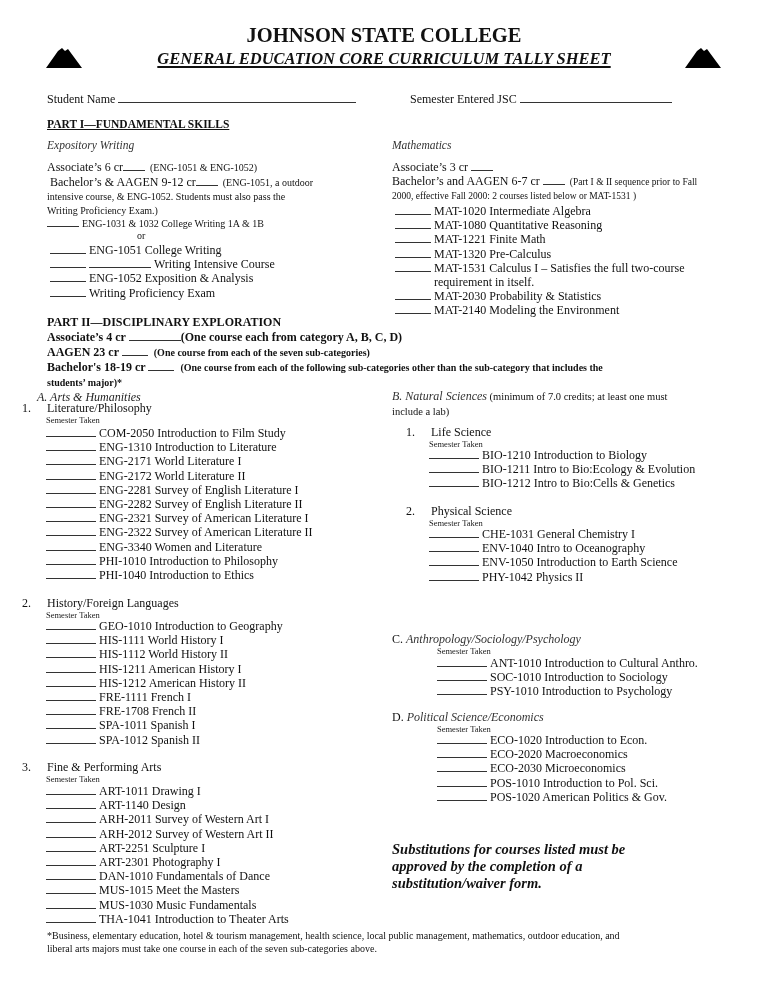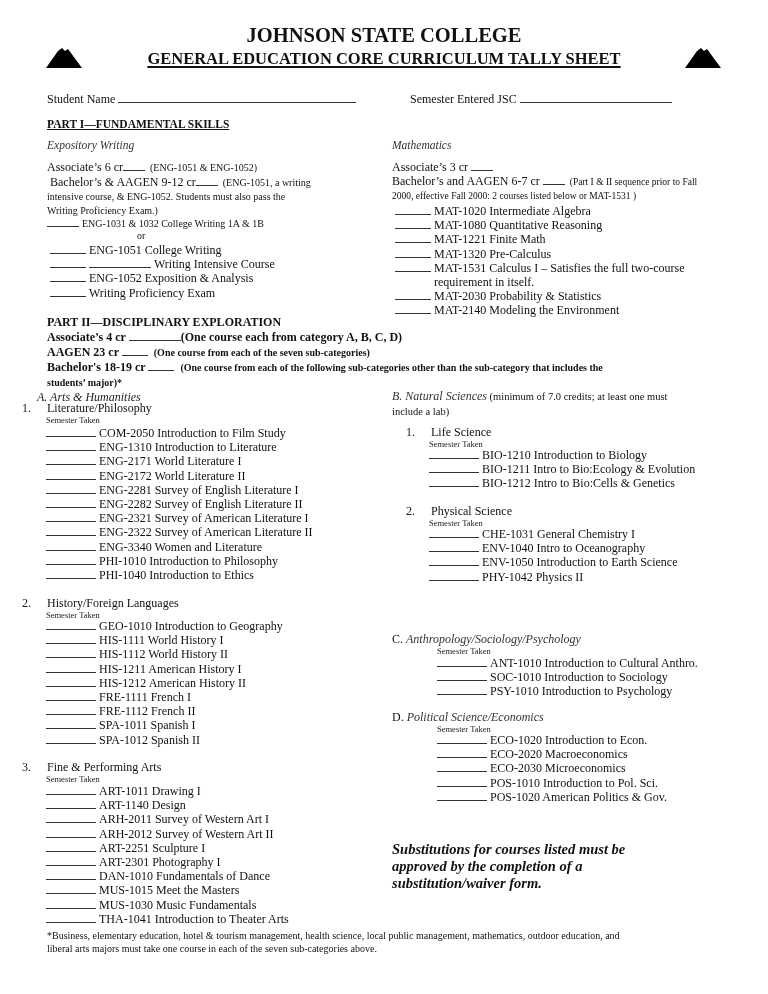--- a/index.html
+++ b/index.html
@@ -2,21 +2,21 @@
 <html><head>
 <meta charset="utf-8">
 <style>
   html, body { margin: 0; padding: 0; background: #ffffff; }
   body {
     width: 768px; height: 994px; position: relative; overflow: hidden;
     font-family: "Liberation Serif", "DejaVu Serif", serif; color: #111;
   }
   .abs { position: absolute; }
   .title { left: 0; width: 768px; top: 24px; text-align: center; font-weight: bold; font-size: 20.5px; letter-spacing: 0px; }
-  .subtitle { left: 0; width: 768px; top: 49px; text-align: center; font-weight: bold; font-size: 16.5px; text-decoration: underline; text-decoration-thickness: 2px; text-underline-offset: 2px; }
+  .subtitle { left: 0; width: 768px; top: 49px; text-align: center; font-weight: bold; font-size: 16.5px; text-decoration: underline; text-decoration-thickness: 2px; text-underline-offset: 2px; font-style: italic; }
   .logo { width: 36px; height: 24px; }
   .logo svg { width: 100%; height: 100%; display: block; }
   .field-row { font-size: 12px; }
   .field-line { display: inline-block; border-bottom: 1px solid #333; height: 11px; vertical-align: baseline; }
   .part-head { font-weight: bold; font-size: 11.5px; text-decoration: underline; }
   .ital { font-style: italic; font-size: 11.5px; color: #333; }
   .body12 { font-size: 12px; line-height: 14px; }
   .small { font-size: 10px; line-height: 14px; }
   .tiny { font-size: 8.5px; color: #222; }
   .list { font-size: 12px; line-height: 14.2px; }
@@ -55,21 +55,21 @@
 <div class="abs field-row" style="left:410px; top:91px;">
   <span>Semester Entered JSC</span>
   <span class="field-line" style="width:152px;"></span>
 </div>
 
 <div class="abs part-head" style="left:47px; top:118px;">PART I—FUNDAMENTAL SKILLS</div>
 
 <div class="abs ital" style="left:47px; top:139px;">Expository Writing</div>
 <div class="abs body12" style="left:47px; top:160px; width:340px;">
   <div><span>Associate’s 6 cr</span><span class="blank" style="width:22px;margin-right:2px"></span> <span class="small">(ENG-1051 &amp; ENG-1052)</span></div>
-  <div style="padding-left:3px"><span>Bachelor’s &amp; AAGEN 9-12 cr</span><span class="blank" style="width:22px;margin-right:2px"></span> <span class="small">(ENG-1051, a writing</span></div>
+  <div style="padding-left:3px"><span>Bachelor’s &amp; AAGEN 9-12 cr</span><span class="blank" style="width:22px;margin-right:2px"></span> <span class="small">(ENG-1051, a outdoor</span></div>
   <div class="small">intensive course, &amp; ENG-1052.  Students must also pass the</div>
   <div class="small">Writing Proficiency Exam.)</div>
 </div>
 <div class="abs small" style="left:47px; top:216px;">
   <span class="blank" style="width:32px;"></span><span>ENG-1031 &amp; 1032 College Writing 1A &amp; 1B</span>
 </div>
 <div class="abs small" style="left:137px; top:229px;">or</div>
 <div class="abs list" style="left:50px; top:243px;">
   <div class="row"><span class="blank b5"></span><span>ENG-1051 College Writing</span></div>
   <div class="row"><span class="blank b5"></span><span class="blank b11"></span><span>Writing Intensive Course</span></div>
@@ -122,21 +122,21 @@
 
 <div class="abs subcat" style="left:22px; top:596px;"><span class="num">2.</span><span>History/Foreign Languages</span></div>
 <div class="abs tiny" style="left:46px; top:610px;">Semester Taken</div>
 <div class="abs list" id="list-a2" style="left:46px; top:619px;">
     <div class="row"><span class="blank b8"></span><span>GEO-1010 Introduction to Geography</span></div>
     <div class="row"><span class="blank b8"></span><span>HIS-1111 World History I</span></div>
     <div class="row"><span class="blank b8"></span><span>HIS-1112 World History II</span></div>
     <div class="row"><span class="blank b8"></span><span>HIS-1211 American History I</span></div>
     <div class="row"><span class="blank b8"></span><span>HIS-1212 American History II</span></div>
     <div class="row"><span class="blank b8"></span><span>FRE-1111 French I</span></div>
-    <div class="row"><span class="blank b8"></span><span>FRE-1112 French II</span></div>
+    <div class="row"><span class="blank b8"></span><span>FRE-1708 French II</span></div>
     <div class="row"><span class="blank b8"></span><span>SPA-1011 Spanish I</span></div>
     <div class="row"><span class="blank b8"></span><span>SPA-1012 Spanish II</span></div>
   </div>
 
 <div class="abs subcat" style="left:22px; top:760px;"><span class="num">3.</span><span>Fine &amp; Performing Arts</span></div>
 <div class="abs tiny" style="left:46px; top:774px;">Semester Taken</div>
 <div class="abs list" id="list-a3" style="left:46px; top:784px;">
     <div class="row"><span class="blank b8"></span><span>ART-1011 Drawing I</span></div>
     <div class="row"><span class="blank b8"></span><span>ART-1140 Design</span></div>
     <div class="row"><span class="blank b8"></span><span>ARH-2011 Survey of Western Art I</span></div>

